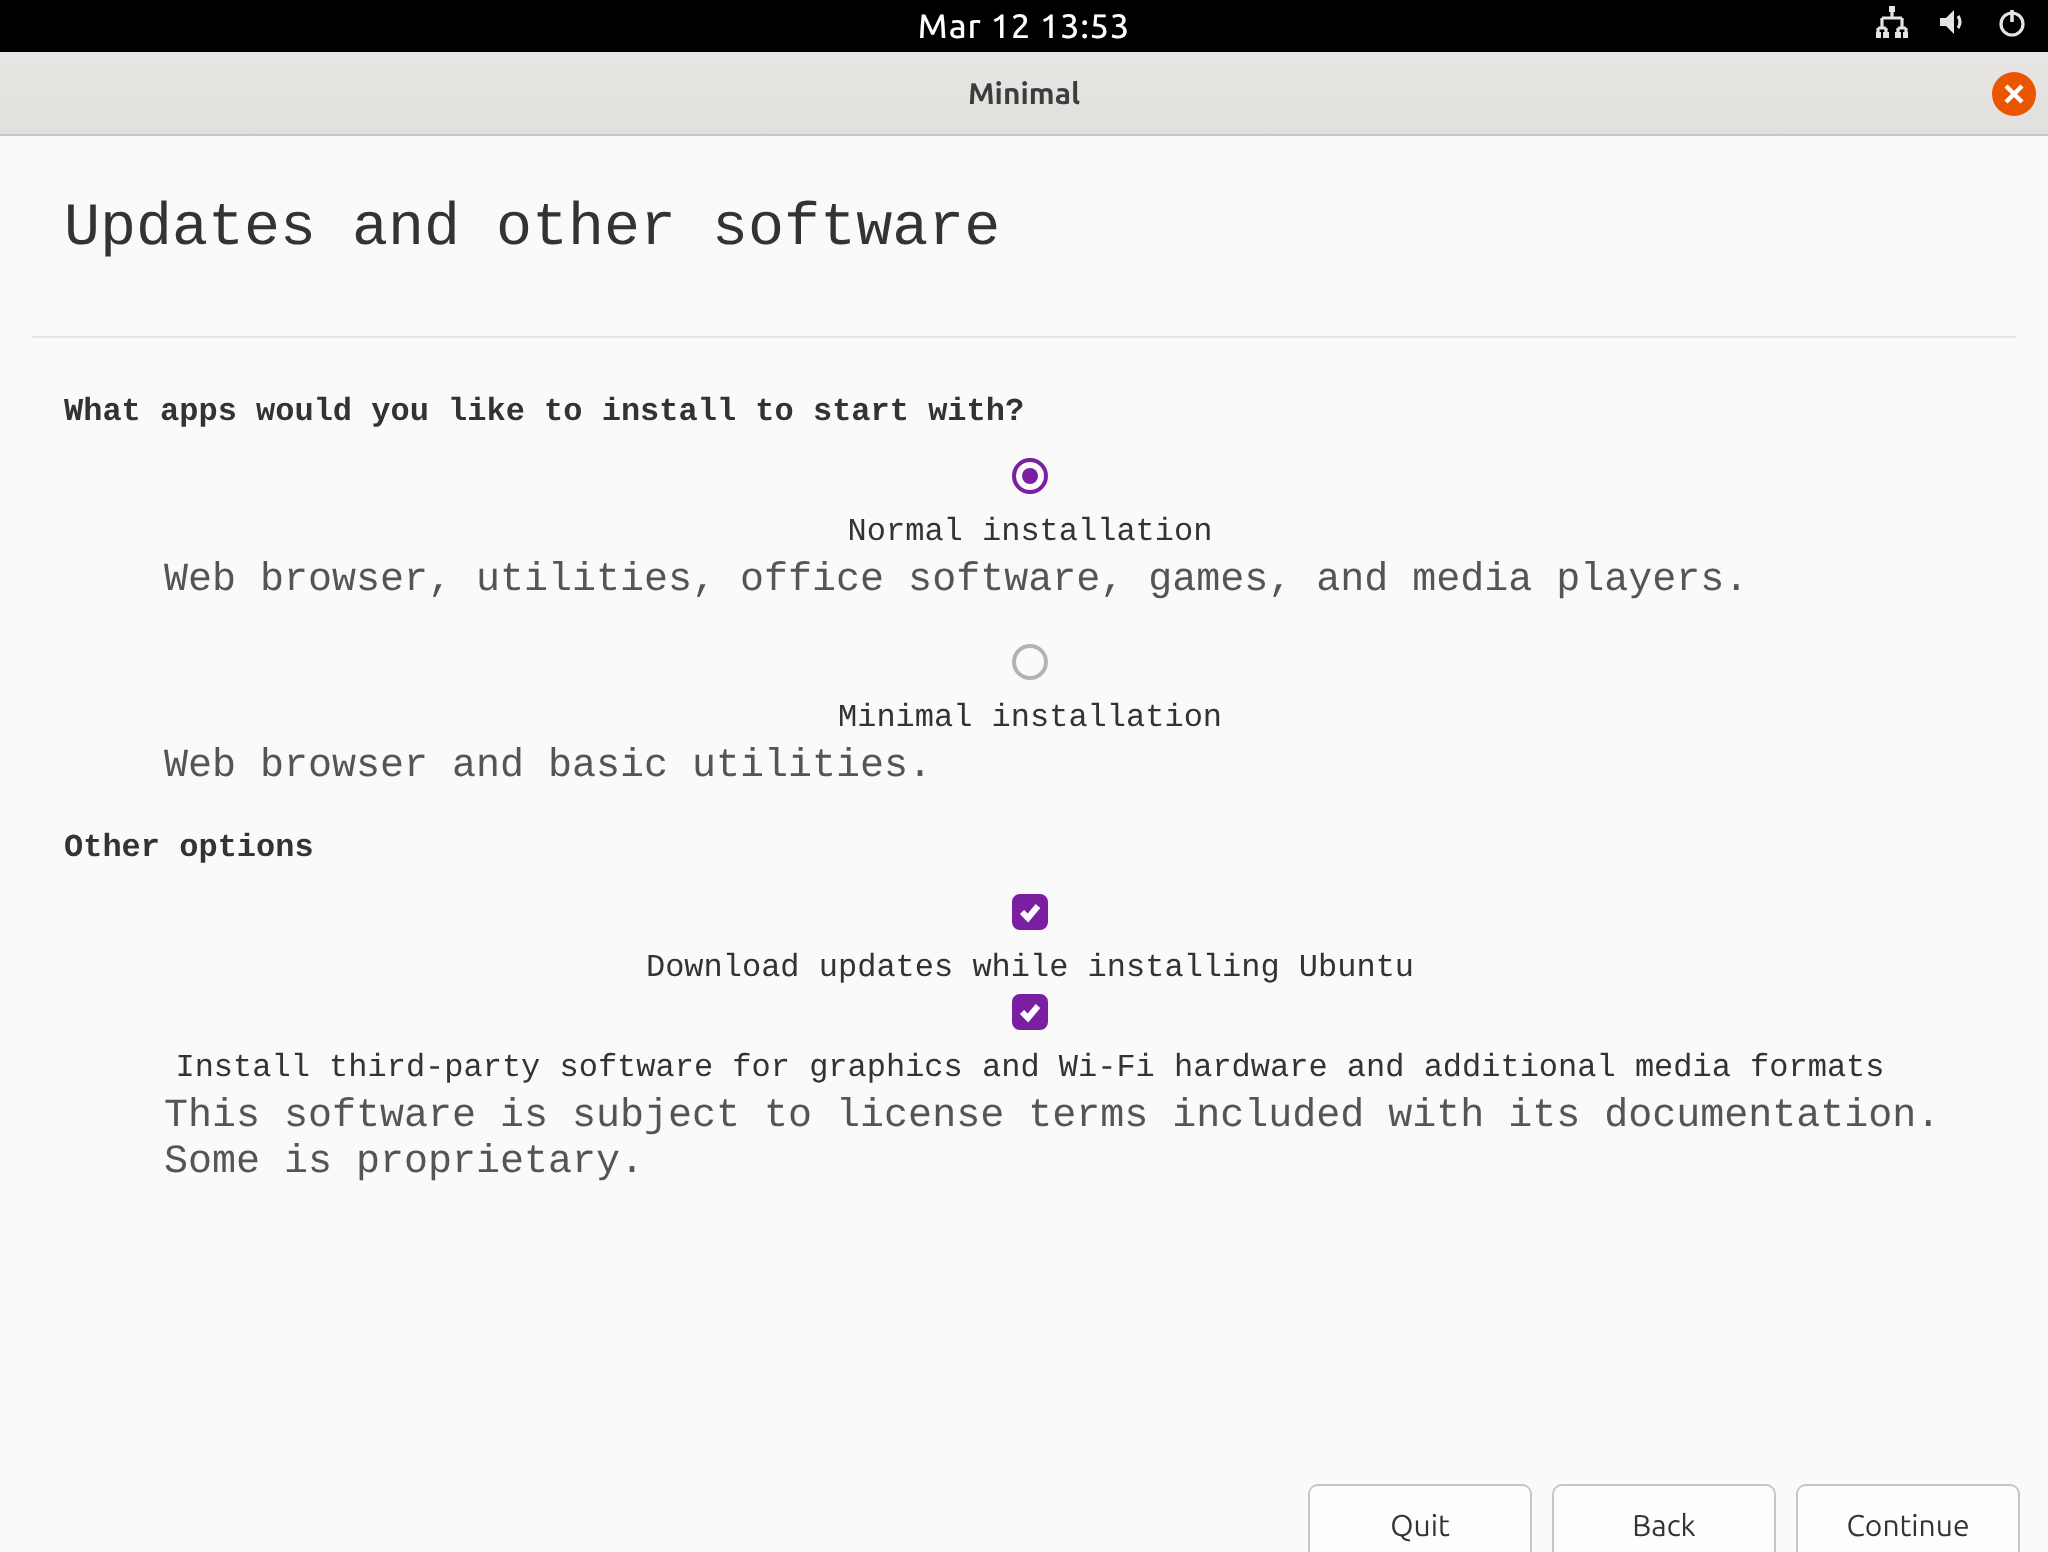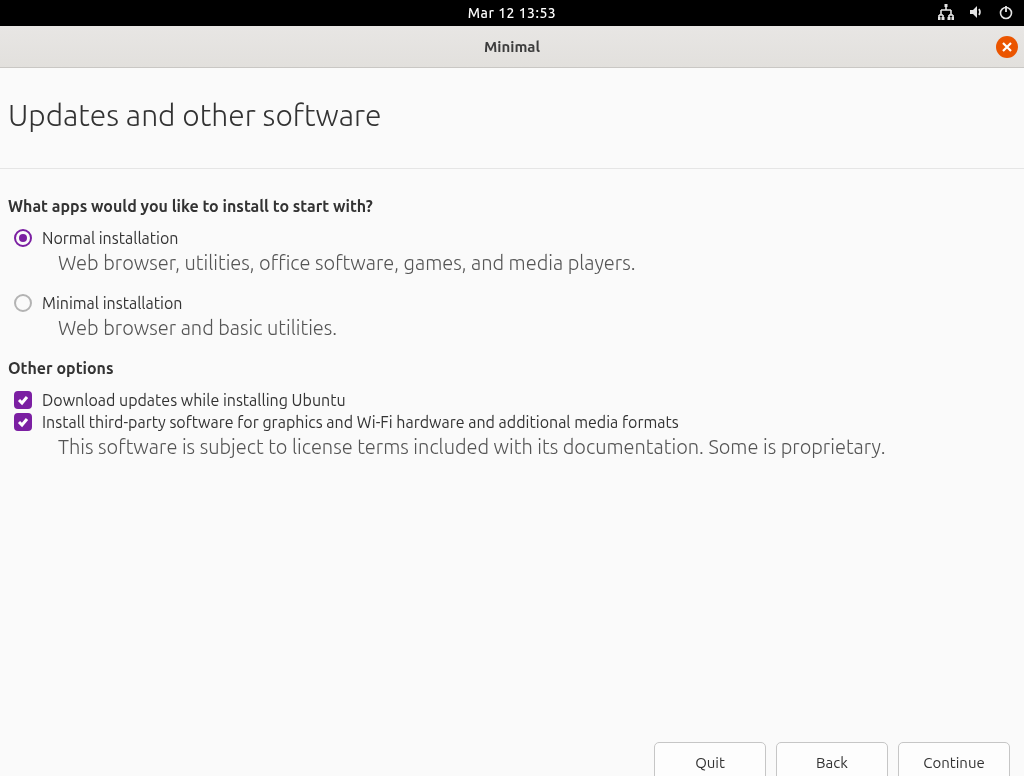--- a/index.html
+++ b/index.html
@@ -13,21 +13,21 @@
     }
     
     .top-bar {
       height: 26px;
       background: #000;
       color: #fff;
       display: flex;
       align-items: center;
       justify-content: center;
       position: relative;
-      font-size: 14px;
+      font-size: 17px;
       font-weight: 500;
     }
     .top-bar .datetime { letter-spacing: 0.5px; }
     .top-bar .tray {
       position: absolute;
       right: 10px;
       display: flex;
       gap: 14px;
       align-items: center;
     }
@@ -57,21 +57,22 @@
       background: #eb5500;
       display: flex;
       align-items: center;
       justify-content: center;
       cursor: pointer;
     }
     .titlebar .close svg { width: 10px; height: 10px; stroke: #fff; stroke-width: 2.2; }
 
     
     .content {
-      padding: 0 8px;
+      padding: 0 32px;
+      font-family: Liberation Mono, monospace;
     }
     h1.page-title {
       font-size: 30px;
       font-weight: 300;
       color: #333;
       margin: 30px 0 36px 0;
     }
     .divider {
       border: none;
       border-top: 1px solid #e5e5e5;
@@ -86,20 +87,21 @@
     .option-row {
       display: flex;
       align-items: center;
       gap: 10px;
       margin-left: 6px;
       margin-bottom: 4px;
       font-size: 16px;
       font-weight: 400;
       color: #333;
       cursor: pointer;
+      flex-direction: column;
     }
     .option-desc {
       font-size: 20px;
       color: #555;
       margin-left: 50px;
       margin-bottom: 20px;
       font-weight: 300;
     }
     .radio {
       width: 18px;

